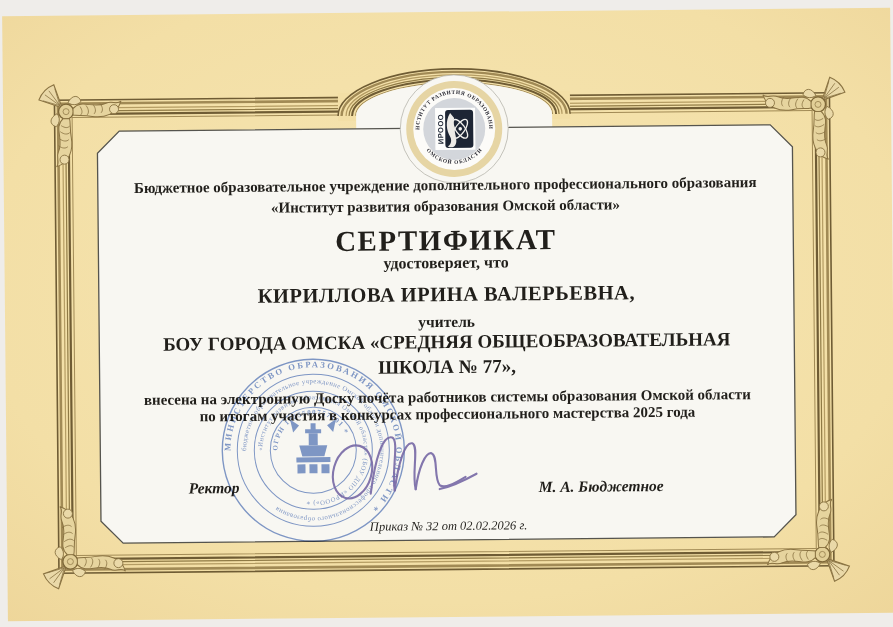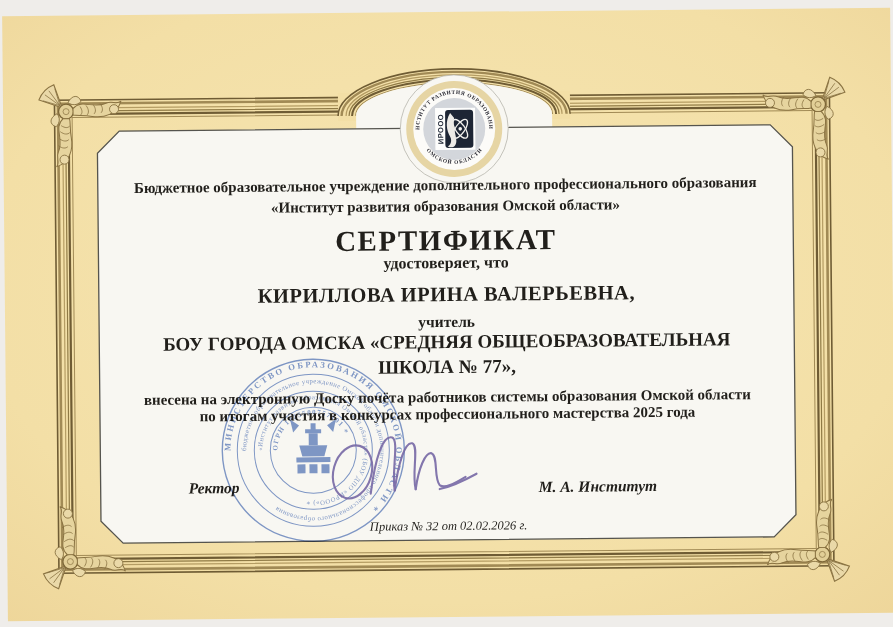--- a/index.html
+++ b/index.html
@@ -118,21 +118,21 @@
     <div class="cline t-org" style="top:196px;">«Институт развития образования Омской области»</div>
     <div class="cline t-title" style="top:224px;">СЕРТИФИКАТ</div>
     <div class="cline t-sub" style="top:254px;">удостоверяет, что</div>
     <div class="cline t-name" style="top:283px;">КИРИЛЛОВА ИРИНА ВАЛЕРЬЕВНА,</div>
     <div class="cline t-role" style="top:313px;">учитель</div>
     <div class="cline t-school" style="top:331px;">БОУ ГОРОДА ОМСКА «СРЕДНЯЯ ОБЩЕОБРАЗОВАТЕЛЬНАЯ</div>
     <div class="cline t-school" style="top:356px;">ШКОЛА № 77»,</div>
     <div class="cline t-body" style="top:389px;">внесена на электронную Доску почёта работников системы образования Омской области</div>
     <div class="cline t-body" style="top:406px;">по итогам участия в конкурсах профессионального мастерства 2025 года</div>
     <div class="t-sign" style="left:187px;top:477px;">Ректор</div>
-    <div class="t-sign" style="left:537px;top:479px;">М. А. Институт</div>
+    <div class="t-sign" style="left:537px;top:479px;">М. А. Бюджетное</div>
     <div class="cline t-order" style="top:519px;">Приказ № 32 от 02.02.2026 г.</div>
   </div>
 
   <svg id="overlay" class="layer" width="893" height="627" viewBox="0 0 893 627">
     <g transform="rotate(-0.55 446 313)">
 
       <g opacity="0.78">
         <g fill="none" stroke="#5f7fc2">
           <circle cx="312" cy="449" r="91" stroke-width="1.4"></circle>
           <circle cx="312" cy="449" r="76" stroke-width="1"></circle>

